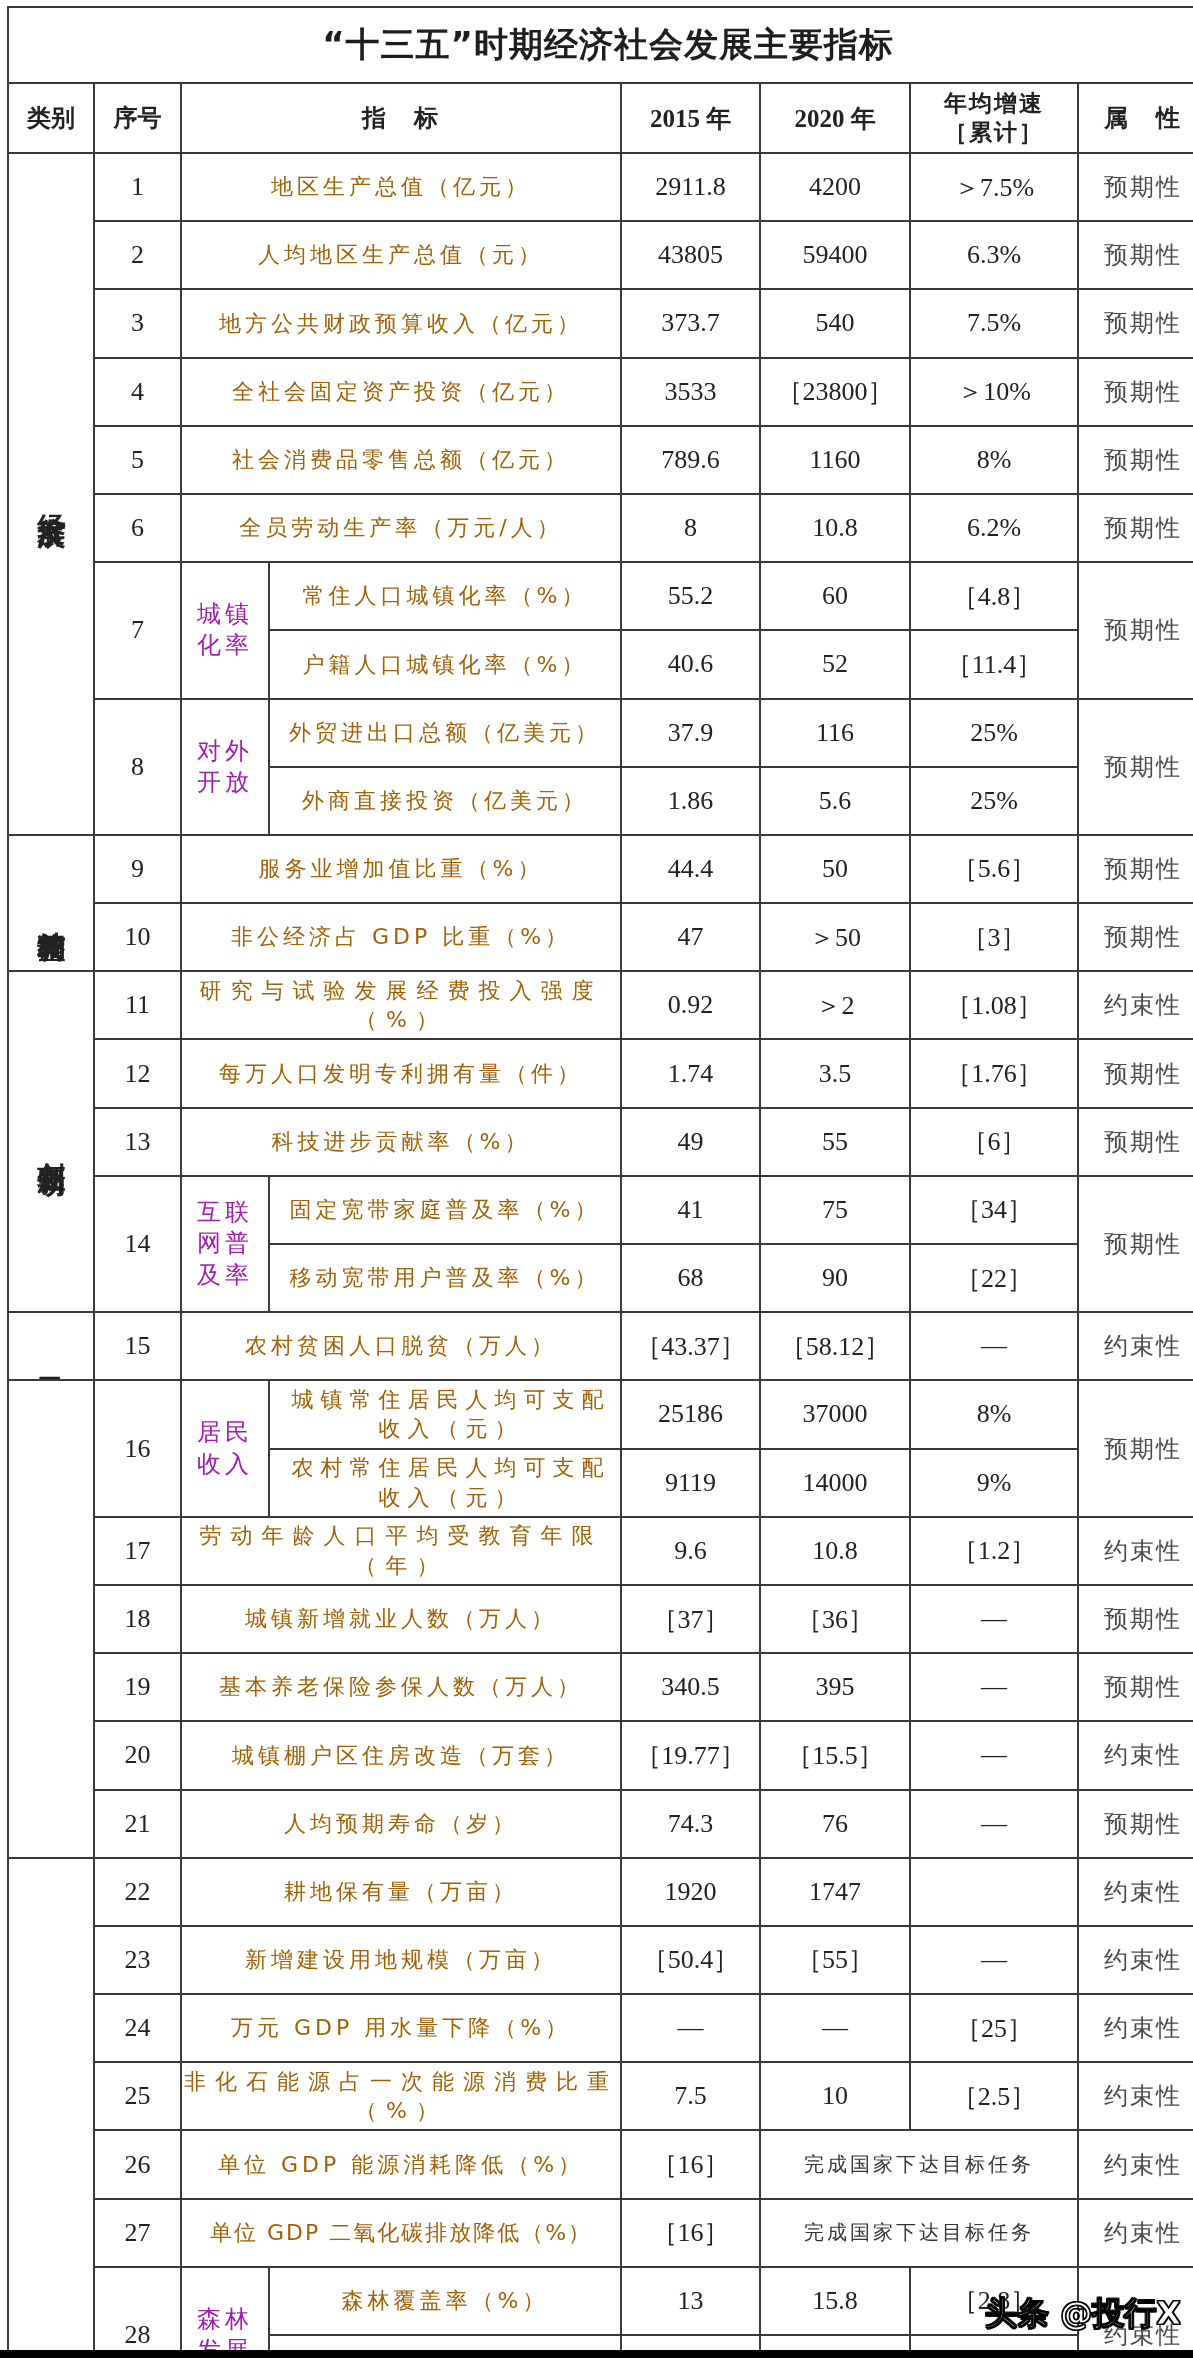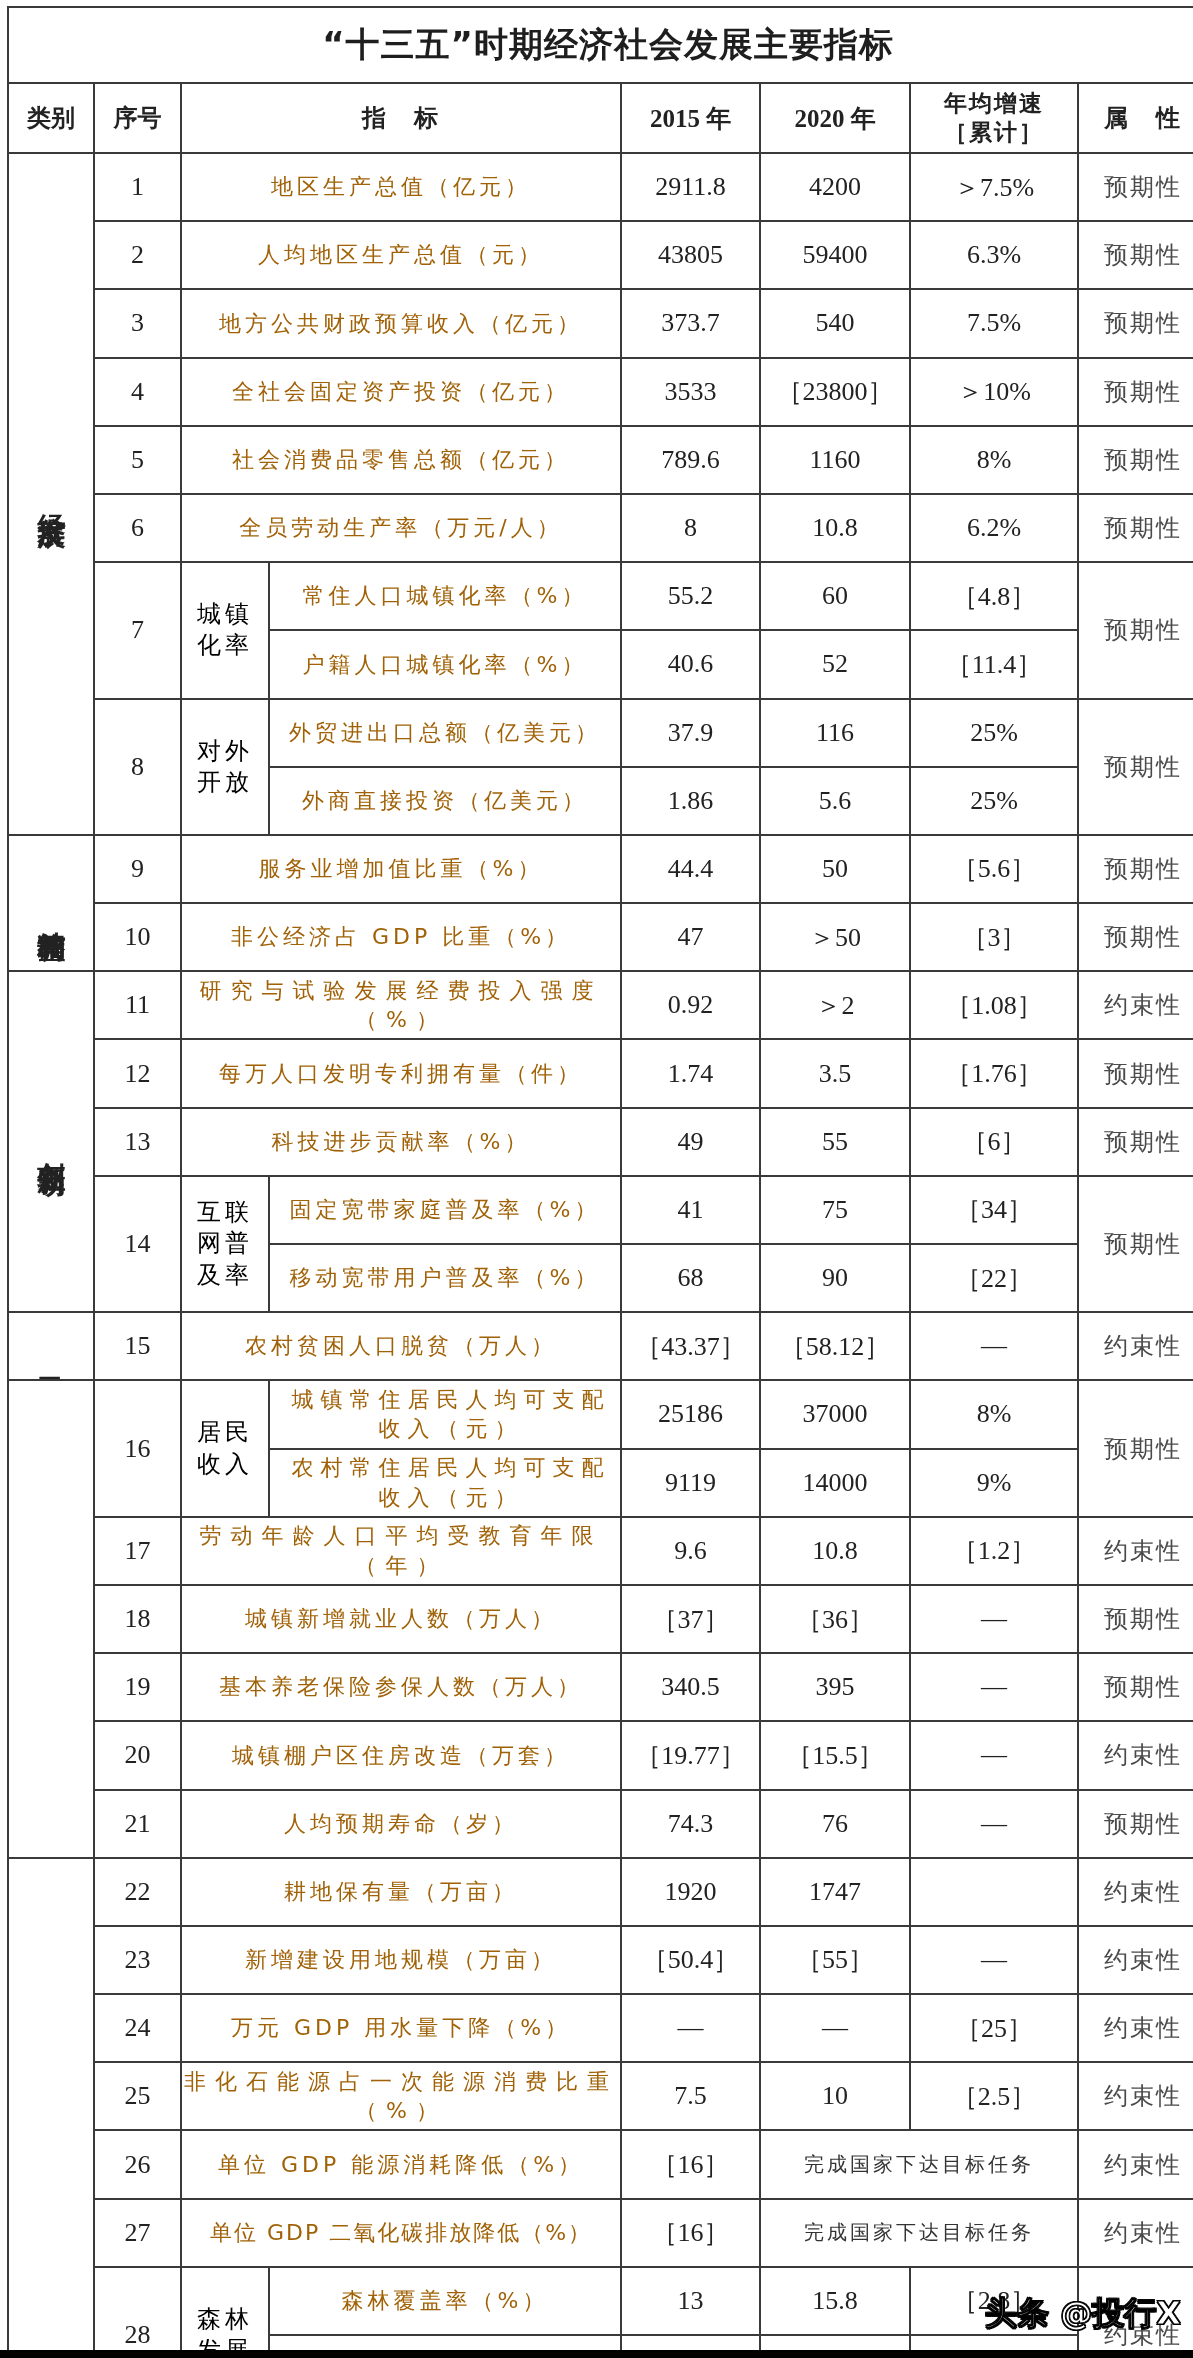--- a/index.html
+++ b/index.html
@@ -43,21 +43,21 @@
     text-align:left; padding-left:18px;
     font-size:22px; letter-spacing:4px; color:#a16207;
     white-space:pre-line; line-height:1.35;
   }
   td.label.wide { letter-spacing:9px; }
   td.label.wide2 { letter-spacing:7px;padding-left:12px; }
   td.label.tight { letter-spacing:2px; white-space:nowrap; }
   td.sub { text-align:left; padding-left:18px; }
   td.sub span {
     display:inline-block; width:62px; word-break:break-all;
-    font-size:24px; letter-spacing:4px; line-height:1.3; color:#000000;
+    font-size:24px; letter-spacing:4px; line-height:1.3; color:#a21caf;
   }
   td.num { font-family:"Liberation Serif", serif; font-size:26px; color:#222; }
   td.merged { font-size:20px; letter-spacing:3px; color:#333; }
   td.attr { font-size:24px; letter-spacing:2px; color:#4a4a4a; text-align:left; padding-left:16px; }
   .watermark {
     position:absolute; left:985px; top:2292px;
     font-size:32px; font-weight:bold; color:#ffffff;
     -webkit-text-stroke:1px #000;
     text-shadow:1px 1px 0 #000, -1px -1px 0 #000, 1px -1px 0 #000, -1px 1px 0 #000;
     white-space:nowrap;

